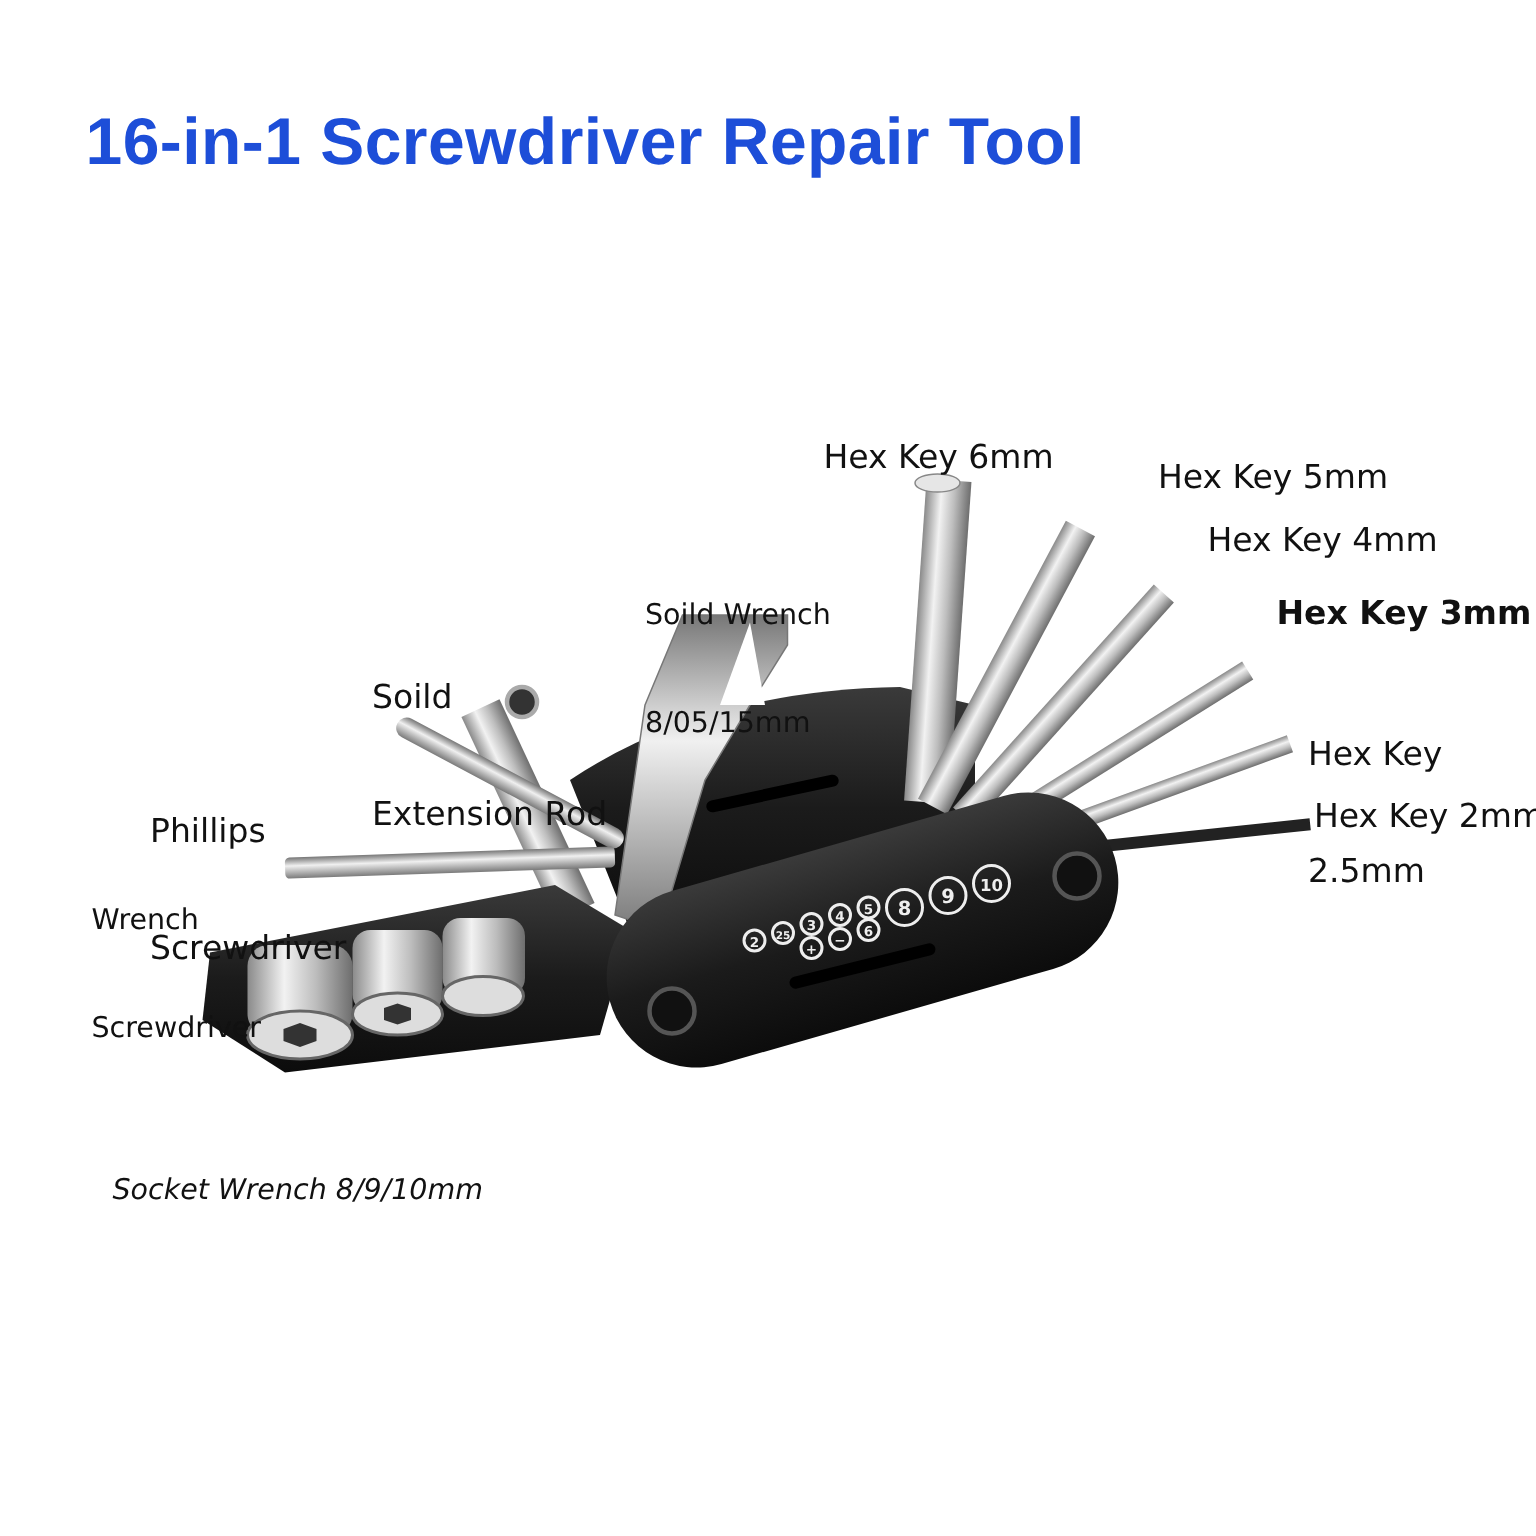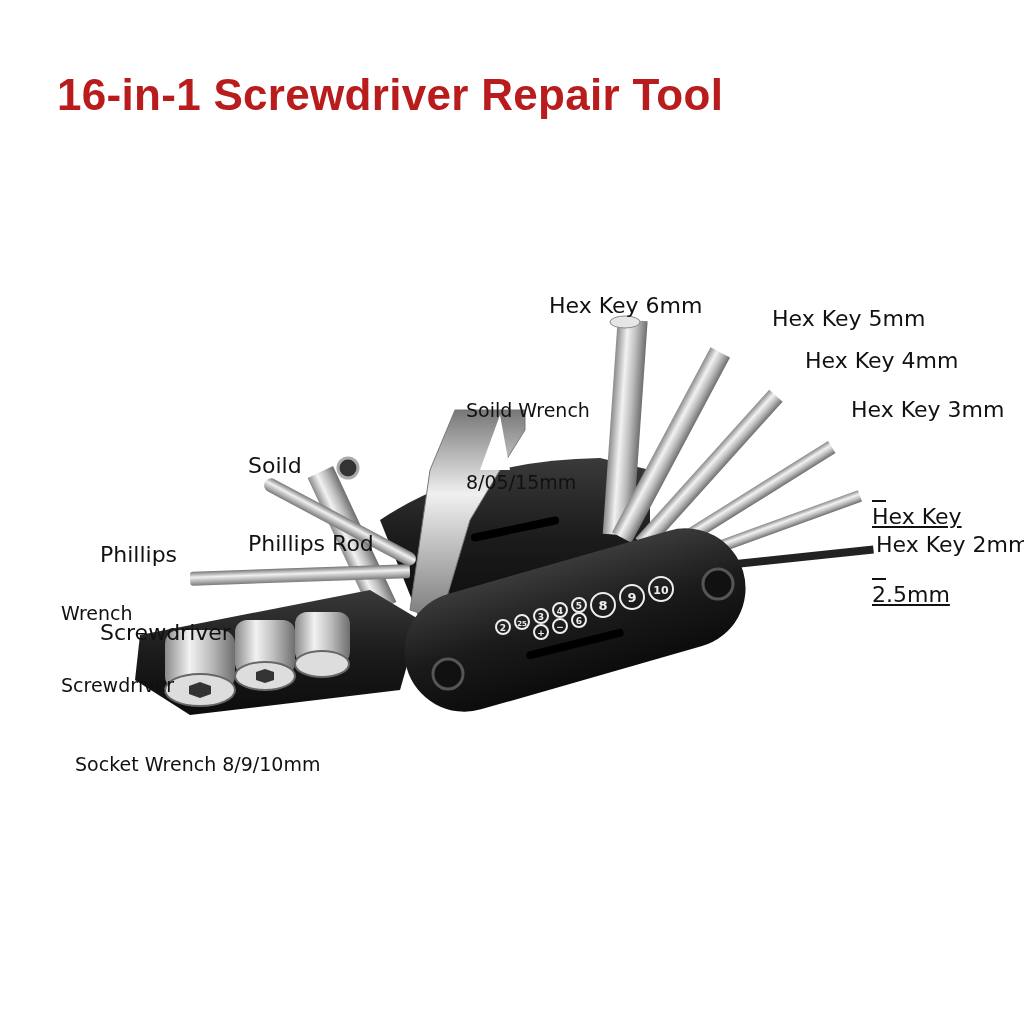--- a/index.html
+++ b/index.html
@@ -1,17 +1,17 @@
 <!DOCTYPE html>
 <html><head>
 <meta charset="utf-8">
 <style>
   html,body{margin:0;padding:0;background:#fff;}
   body{width:1024px;height:1024px;position:relative;overflow:hidden;font-family:"DejaVu Sans",sans-serif;color:#111;}
-  .title{position:absolute;left:57px;top:70px;font-family:"Liberation Sans",sans-serif;font-weight:700;font-size:44px;letter-spacing:0.3px;color:#b91c1c;}
+  .title{position:absolute;left:57px;top:70px;font-family:"Liberation Sans",sans-serif;font-weight:700;font-size:44px;letter-spacing:0.3px;color:#1d4ed8;}
   .label{position:absolute;font-family:"DejaVu Sans",sans-serif;font-size:22px;line-height:26px;color:#111;white-space:pre;}
   .label.small{font-size:19px;line-height:24px;}
   svg.tool{position:absolute;left:0;top:0;}
 </style>
 </head>
 <body>
 
 <div class="title">16-in-1 Screwdriver Repair Tool</div>
 
 <svg class="tool" width="1024" height="1024" viewBox="0 0 1024 1024">
@@ -119,36 +119,36 @@
       <text x="603" y="610" font-size="13">8</text>
         <text x="632" y="602" font-size="13">9</text>
         <text x="661" y="594" font-size="11">10</text>
     </g>
   </g>
 </svg>
 
 <div class="label" style="left:549px;top:293px;">Hex Key 6mm</div>
 <div class="label" style="left:772px;top:306px;">Hex Key 5mm</div>
 <div class="label" style="left:805px;top:348px;">Hex Key 4mm</div>
-<div class="label" style="left:851px;top:397px;">Hex Key 3mm</div>
-<div class="label" style="left:872px;top:452px;text-decoration:underline;">
+<div class="label" style="left:851px;top:397px;font-weight:bold;">Hex Key 3mm</div>
+<div class="label" style="left:872px;top:439px;">
   <div>Hex Key</div>
   <div>2.5mm</div>
 </div>
 <div class="label" style="left:876px;top:532px;">Hex Key 2mm</div>
 
-<div class="label small" style="left:430px;top:350px;margin-left:36px;">
+<div class="label small" style="left:430px;top:350px;">
   <div>Soild Wrench</div>
   <div>8/05/15mm</div>
 </div>
 <div class="label" style="left:248px;top:401px;">
   <div>Soild</div>
-  <div>Phillips Rod</div>
+  <div>Extension Rod</div>
 </div>
 <div class="label" style="left:100px;top:490px;">
   <div>Phillips</div>
   <div>Screwdriver</div>
 </div>
 <div class="label small" style="left:61px;top:553px;">
   <div>Wrench</div>
   <div>Screwdriver</div>
 </div>
-<div class="label small" style="left:75px;top:752px;">Socket Wrench 8/9/10mm</div>
+<div class="label small" style="left:75px;top:781px;font-style:italic;">Socket Wrench 8/9/10mm</div>
 
 </body></html>

